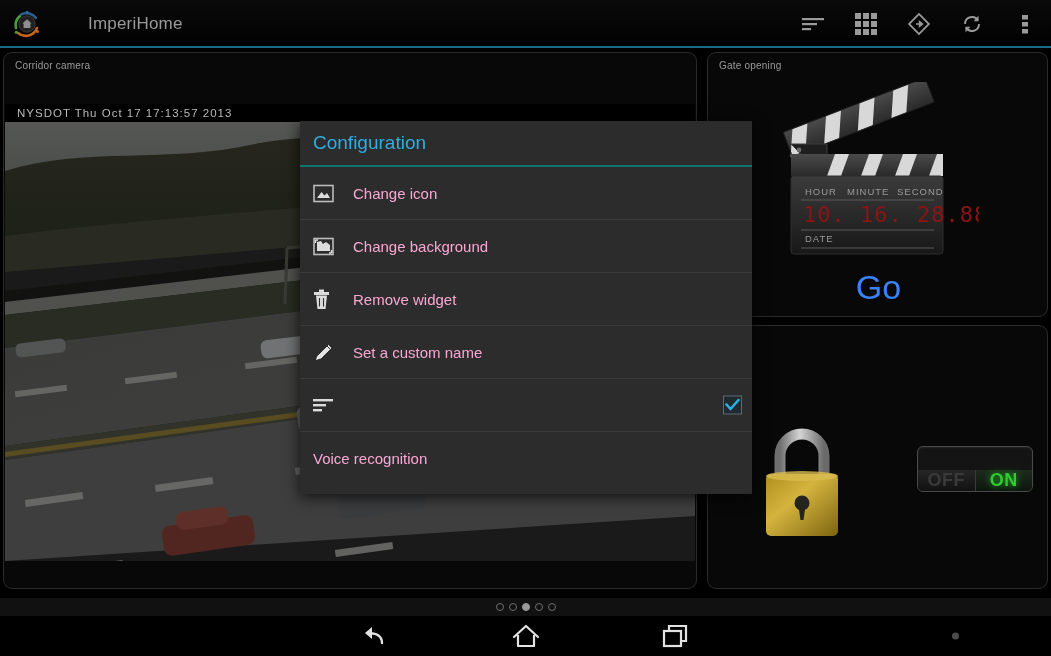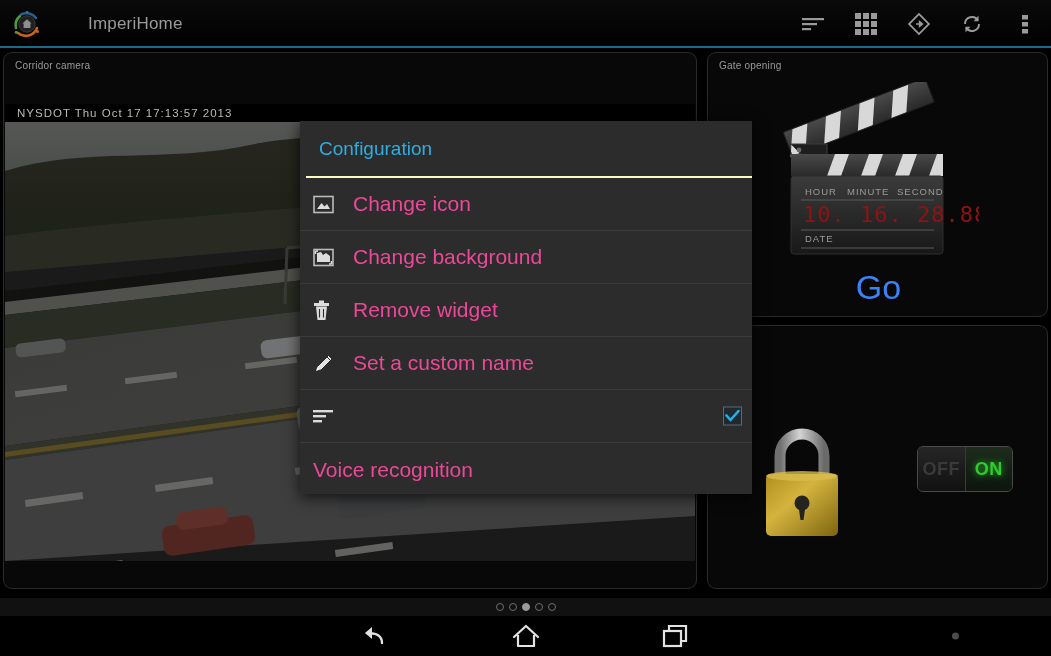--- a/index.html
+++ b/index.html
@@ -45,24 +45,24 @@
   .gate-inner { position:absolute; left:0; top:16px; width:341px; height:247px;
     display:flex; flex-direction:column; align-items:center; justify-content:center; }
   .clapper { margin-top:4px; }
   .go-label { color:#3b82f6; font-size:34px; margin-top:2px;
     text-shadow:0 1px 1px #000; }
 
   
   #card-lock { left:707px; top:276px; width:341px; height:264px; }
   .lock-inner { position:absolute; left:0; top:0; width:341px; height:264px; }
   .lock-ico { position:absolute; left:48px; top:92px; }
-  .toggle { position:absolute; left:209px; top:120px; width:96px; height:46px;
+  .toggle { position:absolute; left:209px; top:120px; width:116px; height:46px;
     border:1px solid #4a4a4a; border-radius:6px; display:flex; overflow:hidden;
     background:#141414; cursor:pointer;
-    box-shadow:inset 0 1px 2px rgba(255,255,255,.07); }
+    box-shadow:inset 0 1px 2px rgba(255,255,255,.07);align-items:flex-end; }
   .tg-half { flex:1; display:flex; align-items:center; justify-content:center;
     font-size:18px; font-weight:bold; letter-spacing:.5px; }
   .tg-off { color:#3a3a3a; background:linear-gradient(#262626,#111);
     border-right:1px solid #3a3a3a; }
   .tg-on { color:#2ecc2e; background:linear-gradient(#1d2c1d,#0d150d);
     text-shadow:0 0 7px rgba(46,204,46,.85); }
 
   
   .dots { position:absolute; left:0; top:598px; width:1051px; height:18px;
     display:flex; align-items:center; justify-content:center; gap:5px;
@@ -76,29 +76,29 @@
     background:#000; display:flex; align-items:center; justify-content:center;
     gap:80px; }
   .nav-btn { width:70px; height:40px; display:flex; align-items:center;
     justify-content:center; cursor:pointer; }
   .nav-dot { position:absolute; right:92px; top:50%; transform:translateY(-50%);
     width:7px; height:7px; border-radius:50%; background:#4b4b4b; }
 
   
   .menu { position:absolute; left:300px; top:121px; width:452px; height:373px;
     background:#2c2c2c; box-shadow:0 3px 14px rgba(0,0,0,.75); z-index:50; }
-  .menu-header { height:57px; display:flex; align-items:center; padding-left:13px;
-    border-bottom:2px solid #fef9c3;margin-left:6px; }
+  .menu-header { height:46px; display:flex; align-items:center; padding-left:13px;
+    border-bottom:2px solid #0f766e; }
   .menu-header span { color:#2eaee0; font-size:19px; }
   .menu-item { height:53px; display:flex; align-items:center; padding-left:13px;
     border-bottom:1px solid #3b3b3b; position:relative; cursor:pointer; }
   .menu-item:last-child { border-bottom:none; }
   .mi-icon { width:31px; height:24px; display:flex; align-items:center;
     justify-content:flex-start; flex:none; }
-  .mi-label { color:#ec4899; font-size:21px; margin-left:9px; }
+  .mi-label { color:#f9a8d4; font-size:15px; margin-left:9px; }
   .mi-label.noicon { margin-left:0;text-align:right; }
   .mi-check { position:absolute; right:10px; top:50%; transform:translateY(-50%);
     width:19px; height:19px; border:1px solid #5f6a70; background:#1f2a30;
     display:flex; align-items:center; justify-content:center; }
   .mi-check svg { display:block; }
 </style>
 </head>
 <body>
 
 <div id="app">

